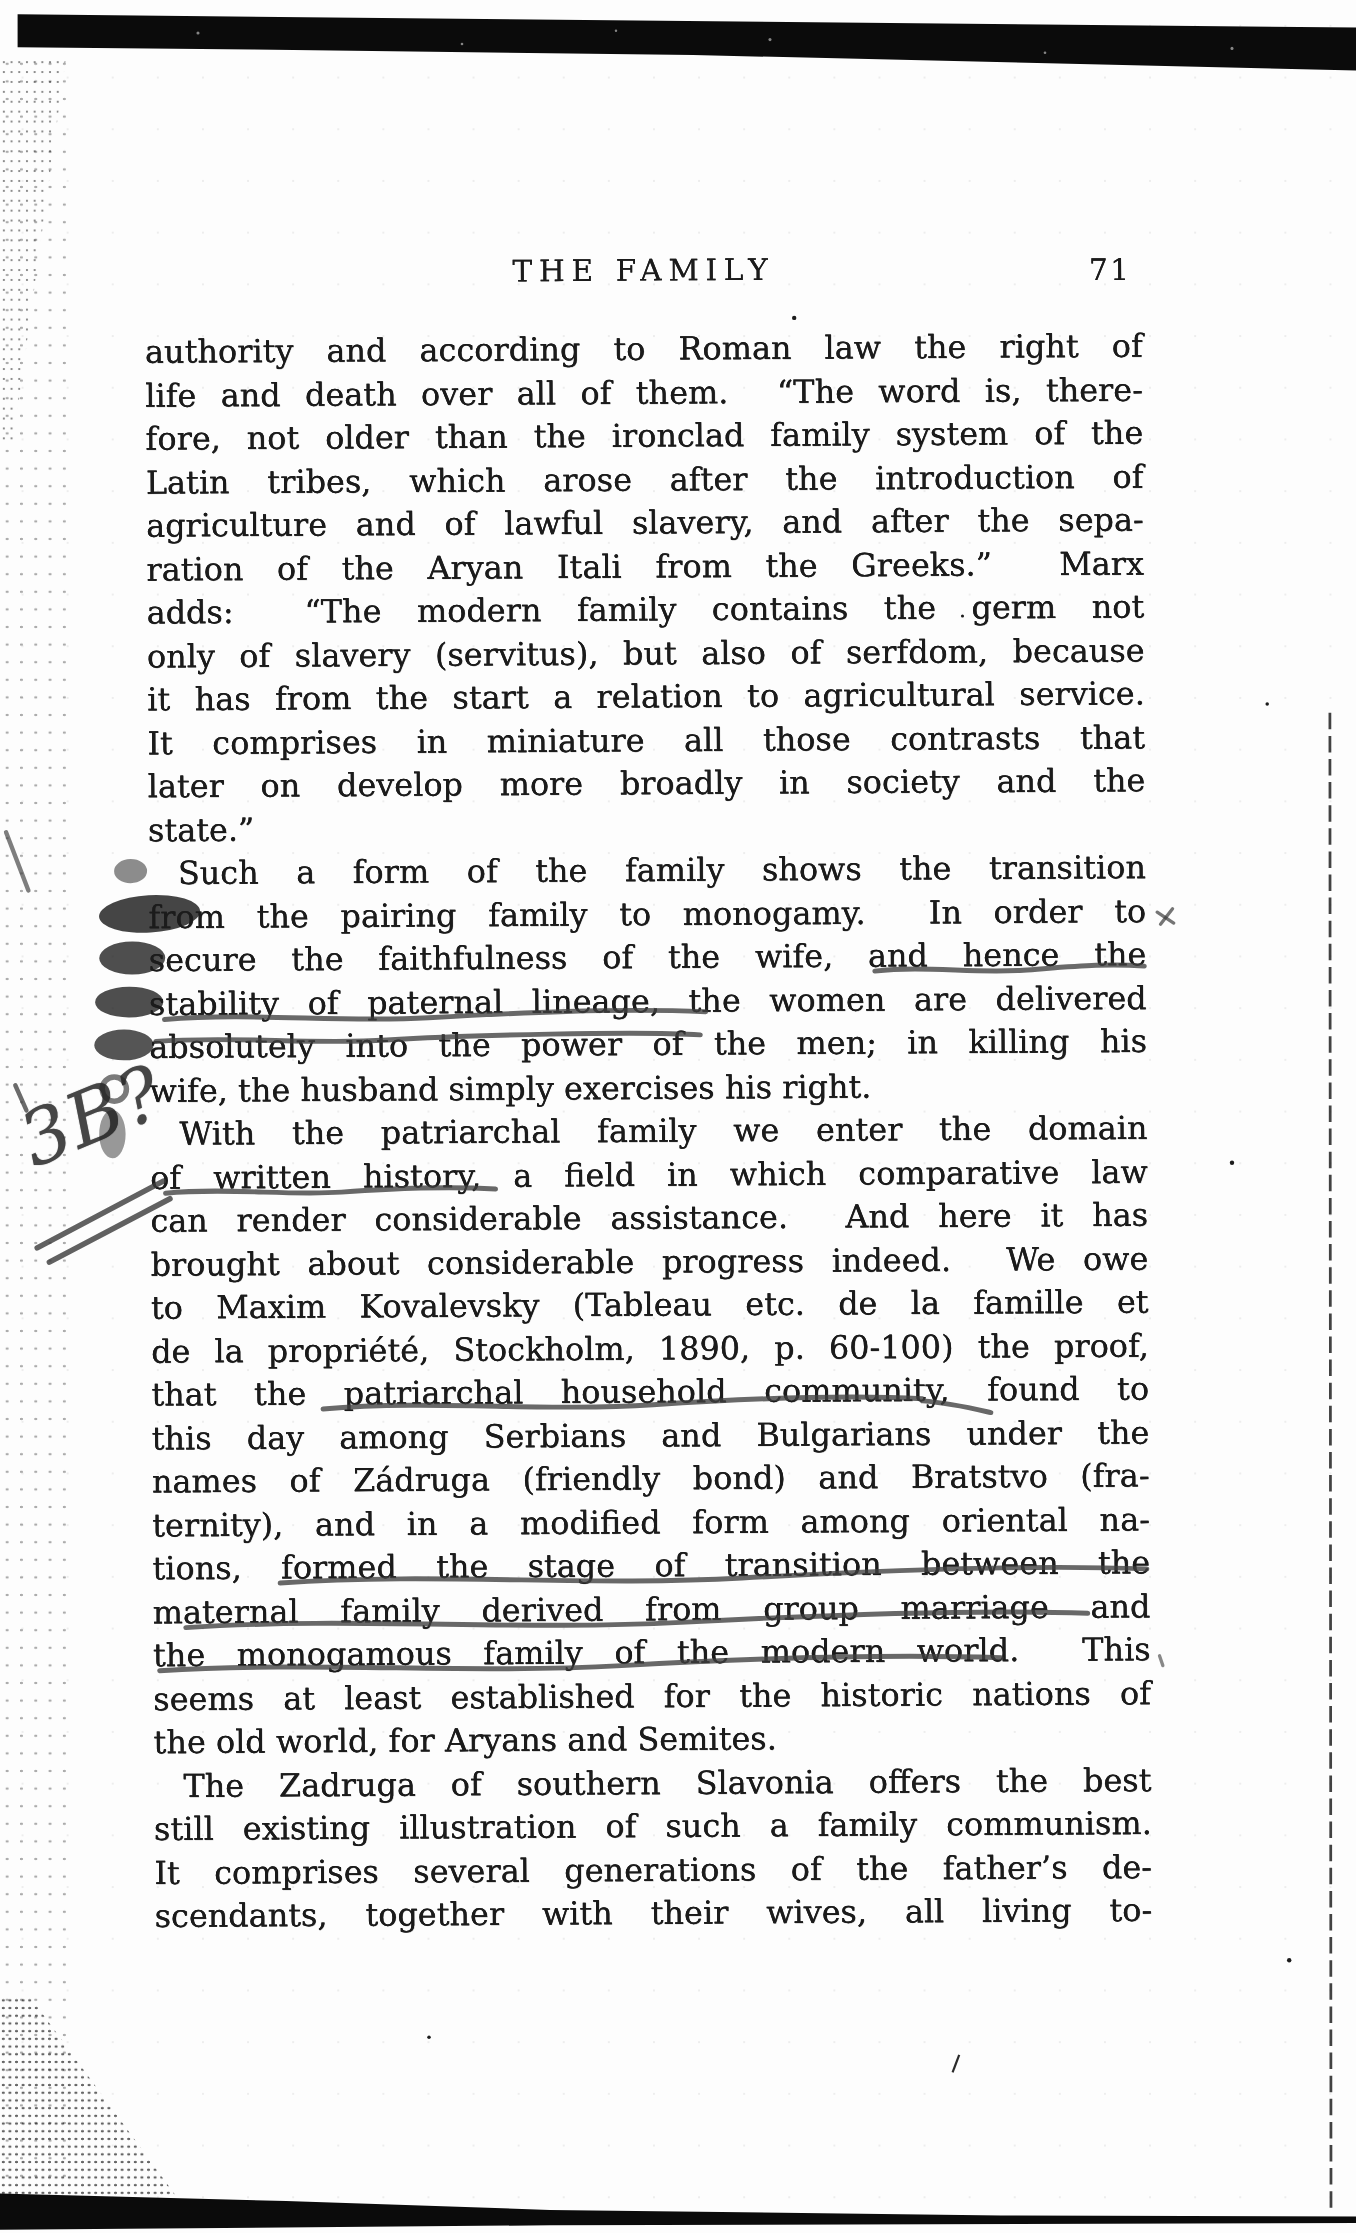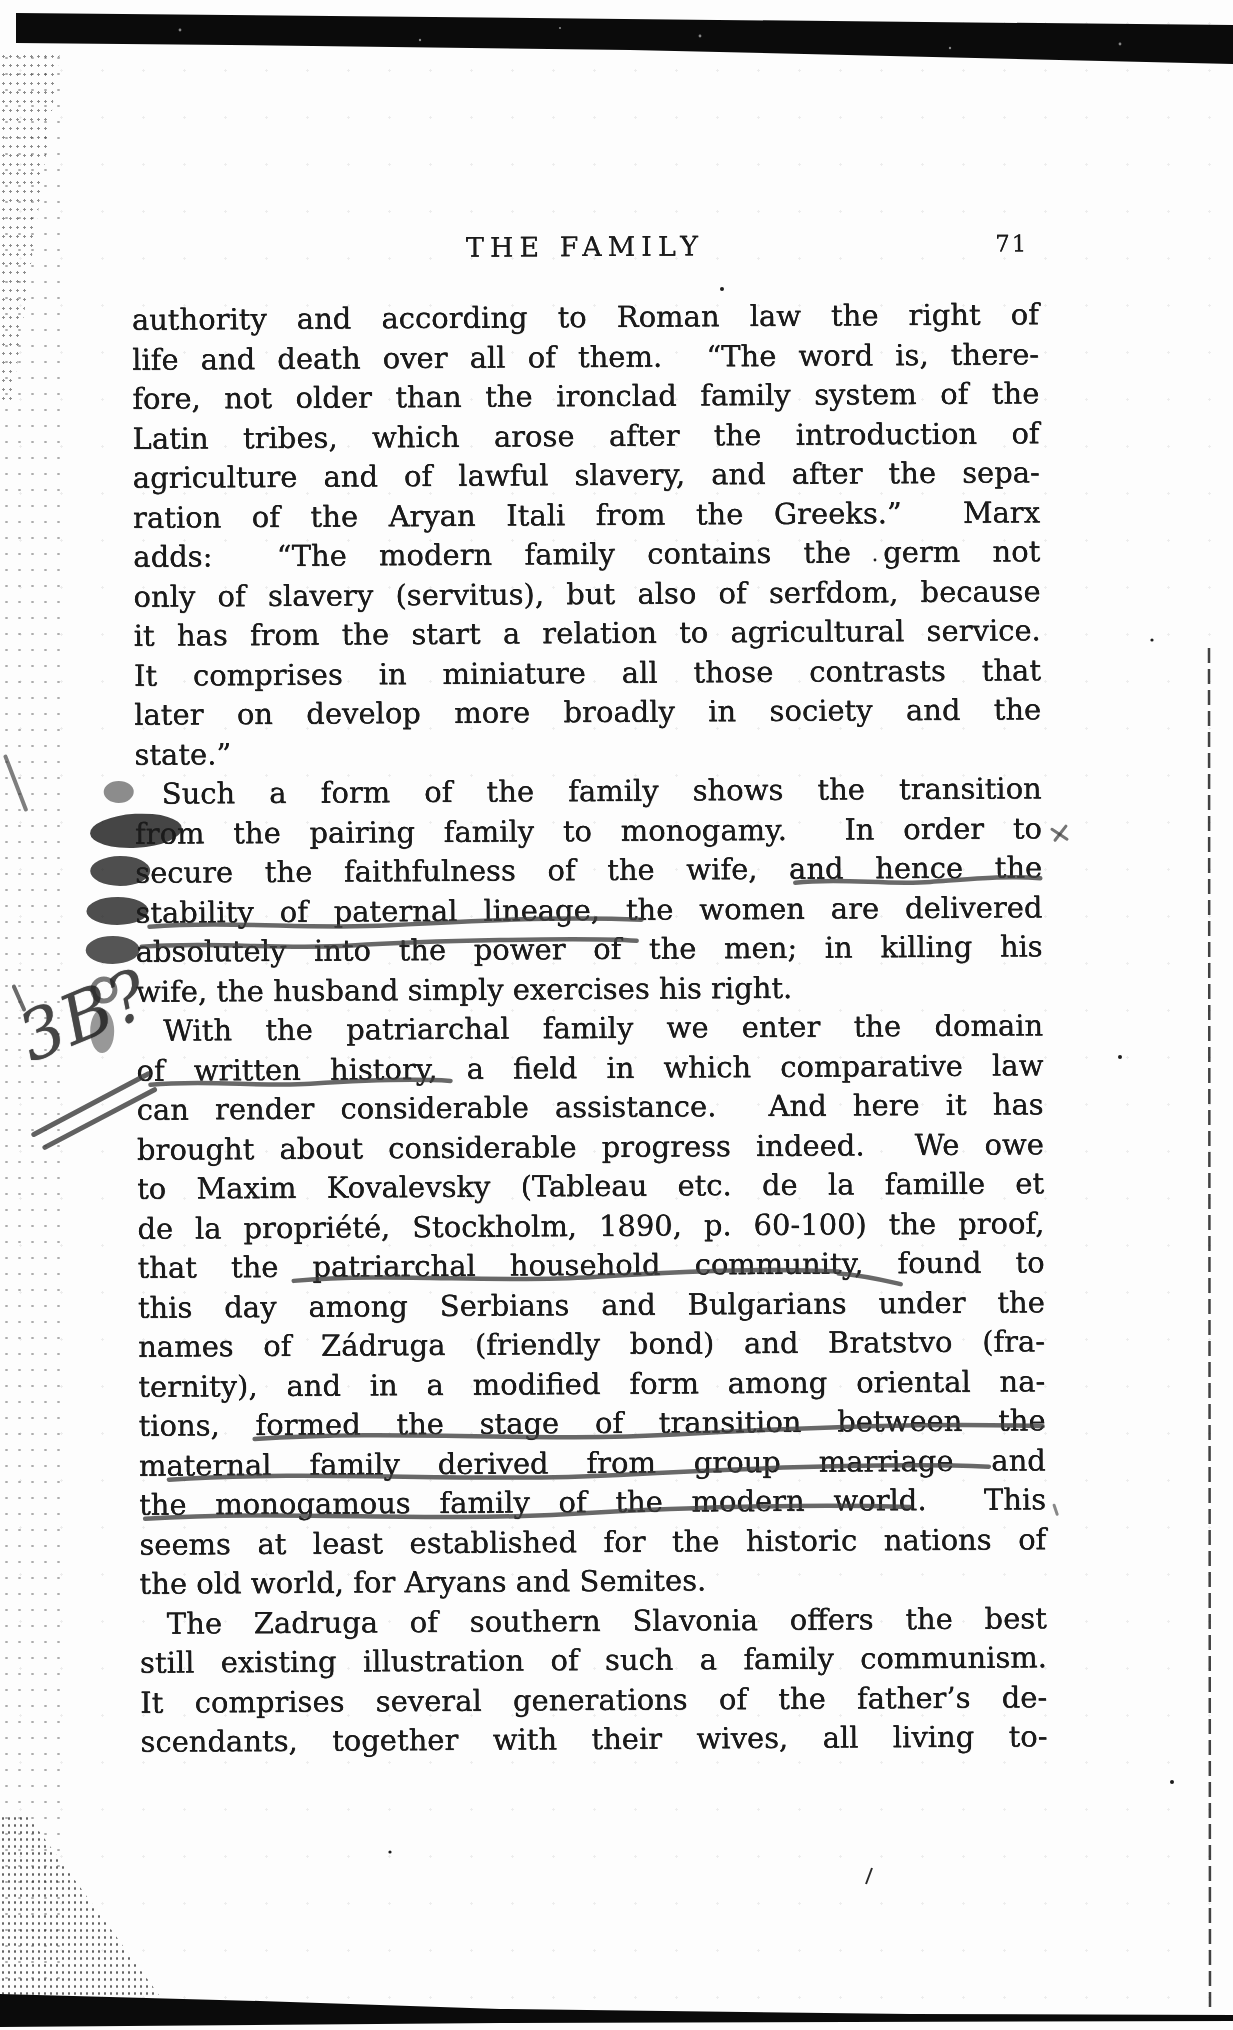--- a/index.html
+++ b/index.html
@@ -23,21 +23,21 @@
 
   .content { position:absolute; left:0; top:0; width:1233px; height:2030px;
              transform:rotate(-0.35deg); transform-origin:600px 1000px; }
 
   .running-header { position:absolute; left:136px; top:231px; width:907px; height:36px; }
   .header-title {
     display:block; text-align:center; font-size:27px; letter-spacing:6px;
     text-shadow:0 0 .5px rgba(0,0,0,.85);
   }
   .page-number {
-    position:absolute; right:10px; top:2px; font-size:23px; letter-spacing:2px;
+    position:absolute; right:10px; top:2px; font-size:27px; letter-spacing:2px;
     text-shadow:0 0 .5px rgba(0,0,0,.85);
   }
 
   .body-text { position:absolute; left:136px; top:298px; width:907px; }
   .line {
     font-size:29px; line-height:39.5px; white-space:normal;
     text-shadow:0 0 .5px rgba(0,0,0,.9), .4px .4px 0 rgba(0,0,0,.28);
   }
   .line.justify { text-align:justify; text-align-last:justify; -moz-text-align-last:justify; }
   .line.indent { text-indent:27px; }

